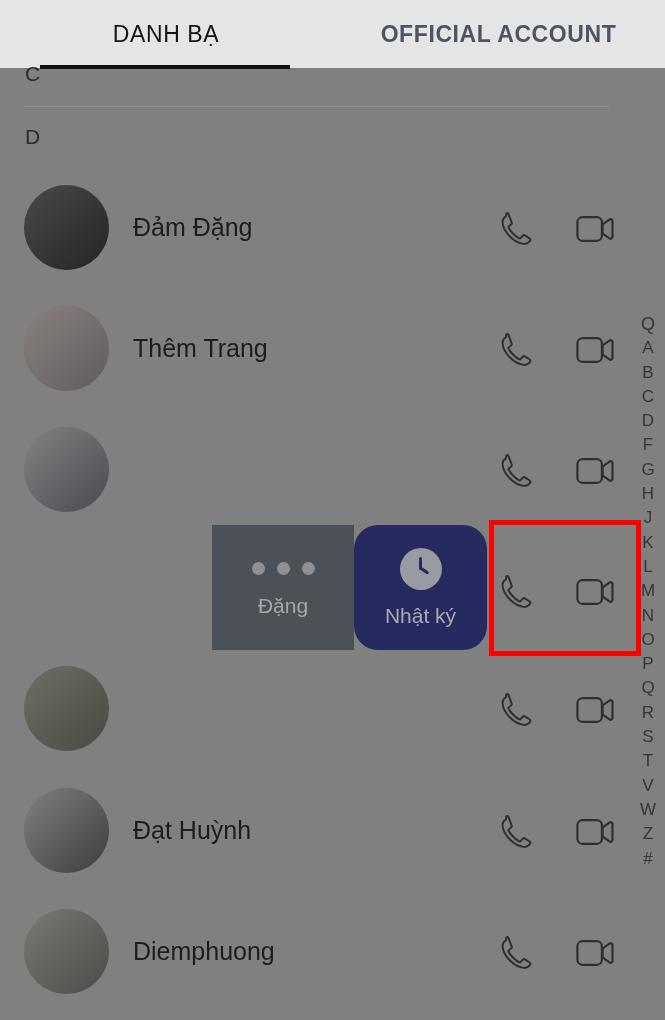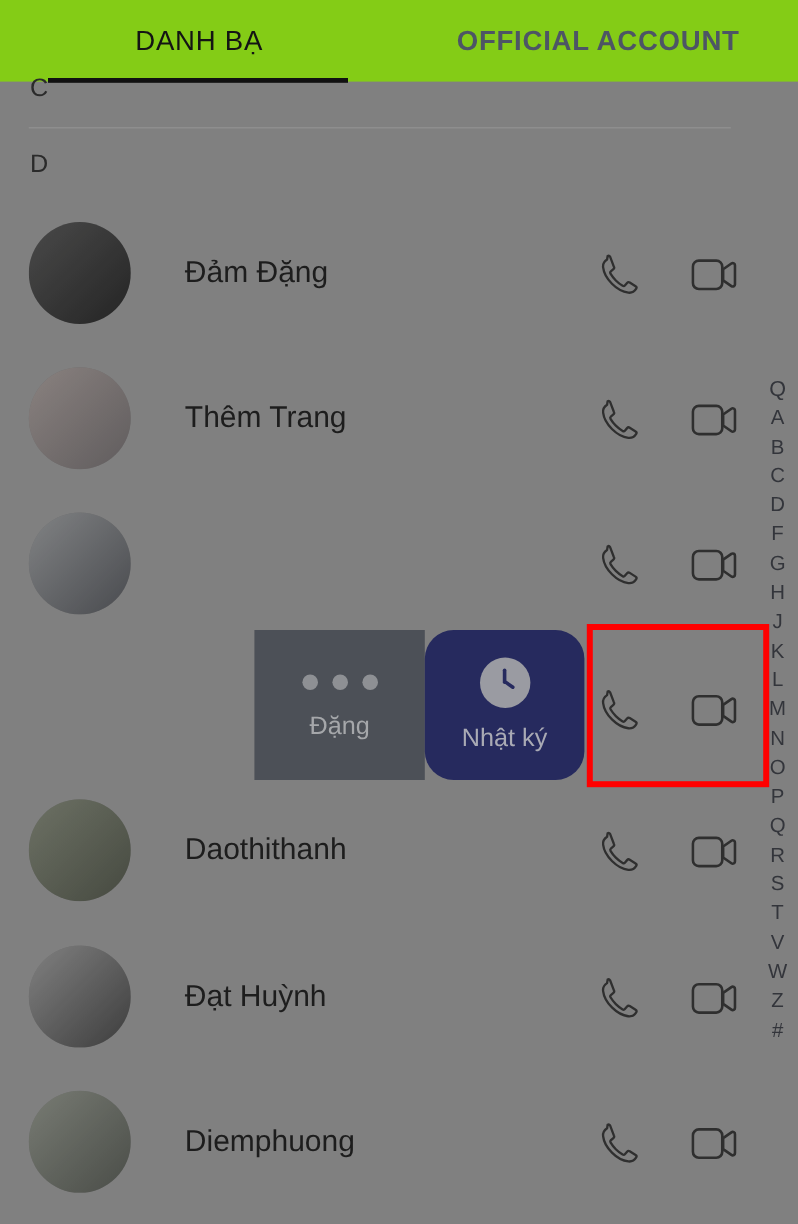--- a/index.html
+++ b/index.html
@@ -12,21 +12,21 @@
   #screen {
     position: relative;
     width: 665px; height: 1020px;
     background: #808080;
     overflow: hidden;
   }
 
   
   #tabbar {
     position: absolute; left: 0; top: 0; width: 665px; height: 68px;
-    background: #84cc16;
+    background: #e5e5e5;
   }
   .tab {
     position: absolute; top: 0; height: 68px;
     display: flex; align-items: center; justify-content: center;
     font-size: 23px; letter-spacing: .6px;
     user-select: none;
   }
   #tab-danhba { left: 0; width: 332px; color: #141414; font-weight: 400; }
   #tab-official { left: 332px; width: 333px; color: #4d5565; font-weight: 700; }
   #tab-underline {
@@ -55,21 +55,21 @@
     width: 85px; height: 85px; border-radius: 50%;
     overflow: hidden;
     background: #6f6f6f;
   }
   .avatar .av-inner {
     position: absolute; inset: 0;
     filter: grayscale(.55) brightness(.82) saturate(.7);
   }
   .contact-name {
     position: absolute; left: 133px; top: 46px;
-    font-size: 25px; color: #1d1d1d; white-space: nowrap; margin-left: 21px;
+    font-size: 25px; color: #1d1d1d; white-space: nowrap;
   }
   .ic-phone { position: absolute; left: 498px; top: 43px; width: 36px; height: 36px; }
   .ic-video { position: absolute; left: 576px; top: 47px; width: 38px; height: 30px; }
   .ic-phone svg, .ic-video svg { display: block; width: 100%; height: 100%; }
 
   
   #action-panel {
     position: absolute; left: 212px; top: 525px;
     width: 428px; height: 125px;
     display: flex;
@@ -209,21 +209,20 @@
           <svg viewBox="0 0 38 30">
             <rect x="1.4" y="3.2" width="24.5" height="23.6" rx="5" fill="none" stroke="#2f2f2f" stroke-width="2.2"></rect>
             <path d="M26.6 10.4 L33.5 5.6 a1.9 1.9 0 0 1 3 1.6 v15.6 a1.9 1.9 0 0 1 -3 1.6 L26.6 19.6 Z" fill="none" stroke="#2f2f2f" stroke-width="2.2" stroke-linejoin="round"></path>
           </svg>
         </div>
       </div>
       <div class="contact-row" style="top: 648px;">
         <div class="avatar">
           <div class="av-inner" style="background: linear-gradient(135deg, rgb(126, 143, 94) 0%, rgb(79, 93, 57) 100%);"></div>
         </div>
-        <div class="contact-name">Daothithanh</div>
         <div class="ic-phone">
           <svg viewBox="0 0 36 36">
             <path d="M8.6 4.2 C6.4 5.6 4.6 8.2 5 11.4 c.6 5.2 4.2 11 8 14.8 3.8 3.8 9.6 7.4 14.8 8 3.2 .4 5.8-1.4 7.2-3.6 .5-.8 .2-1.7-.6-2.2 l-5.3-3.4 c-.8-.5-1.8-.3-2.4 .4 l-2 2.3 c-.5 .6-1.3 .7-2 .3 -2.2-1.3-4.3-2.9-6.2-4.8 -1.9-1.9-3.5-4-4.8-6.2 -.4-.7-.3-1.5 .3-2 l2.3-2 c.7-.6 .9-1.6 .4-2.4 L11.3 1.6 c-.5-.8-1.4-1.1-2.2-.6 z" transform="translate(0,2.4) scale(.92)" fill="none" stroke="#2f2f2f" stroke-width="2.1" stroke-linejoin="round"></path>
           </svg>
         </div>
         <div class="ic-video">
           <svg viewBox="0 0 38 30">
             <rect x="1.4" y="3.2" width="24.5" height="23.6" rx="5" fill="none" stroke="#2f2f2f" stroke-width="2.2"></rect>
             <path d="M26.6 10.4 L33.5 5.6 a1.9 1.9 0 0 1 3 1.6 v15.6 a1.9 1.9 0 0 1 -3 1.6 L26.6 19.6 Z" fill="none" stroke="#2f2f2f" stroke-width="2.2" stroke-linejoin="round"></path>
           </svg>

